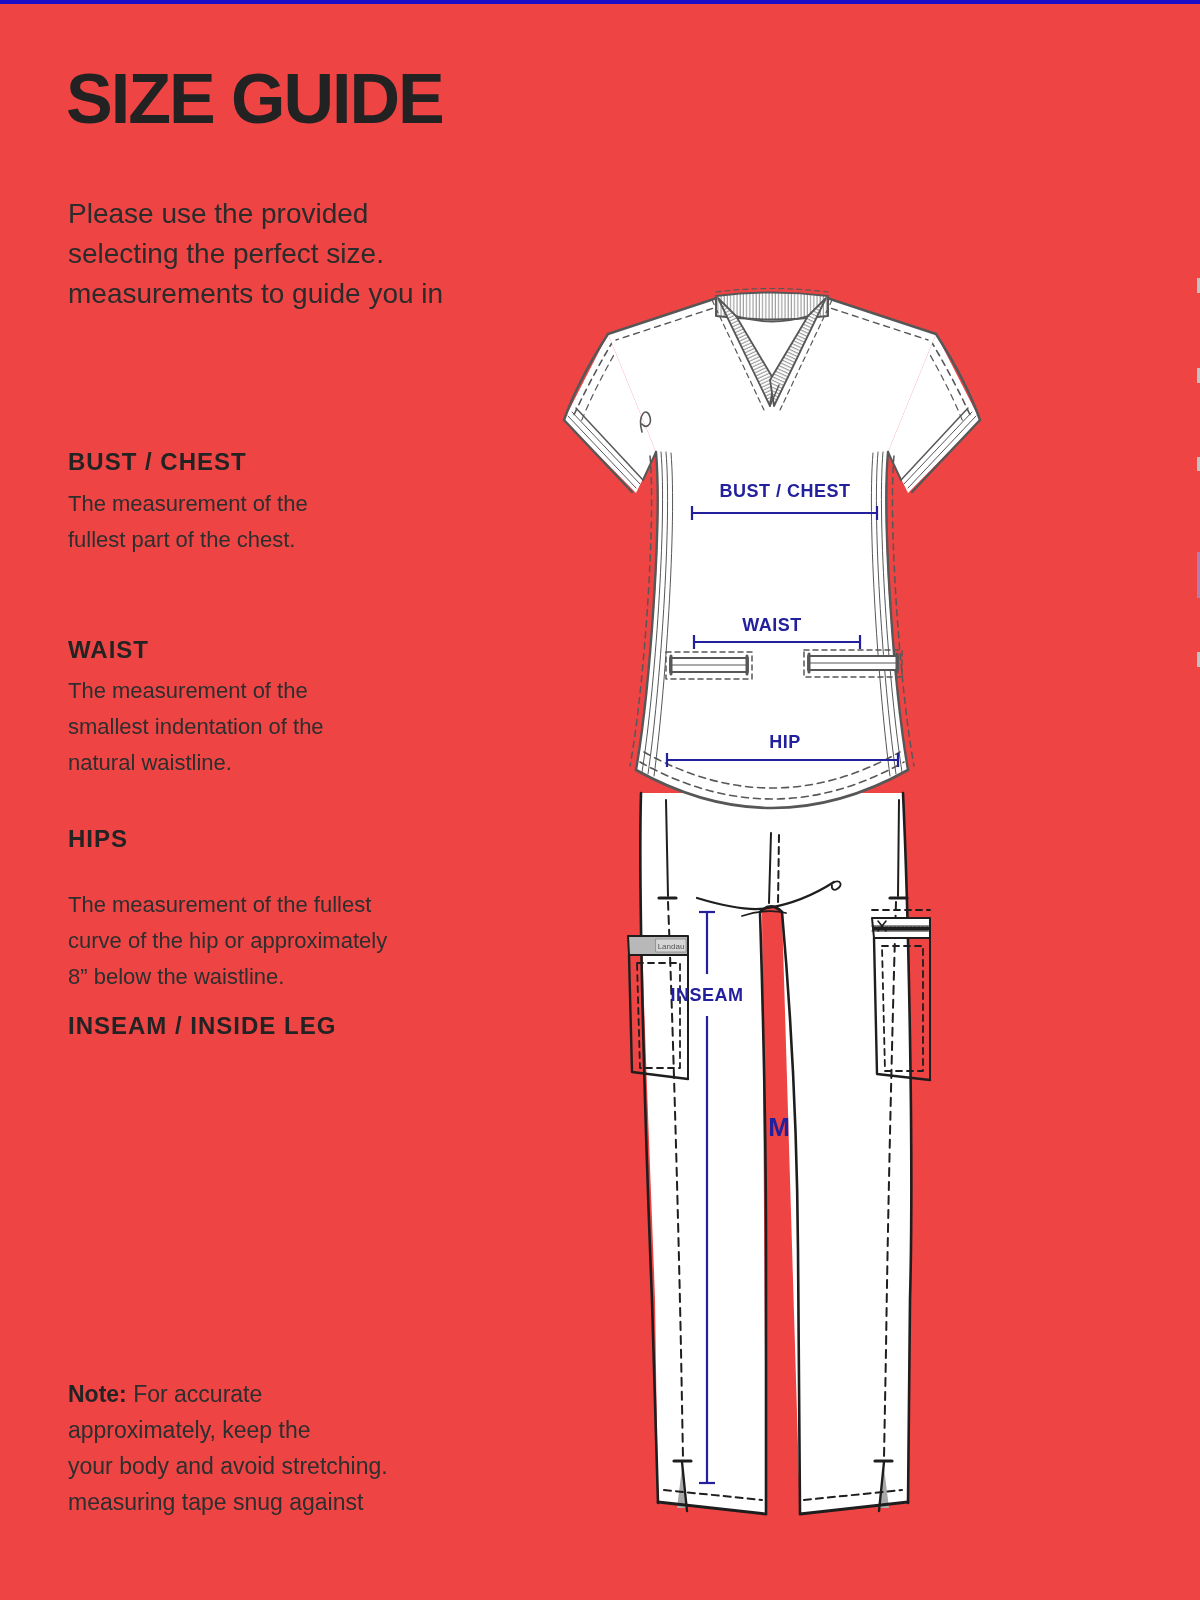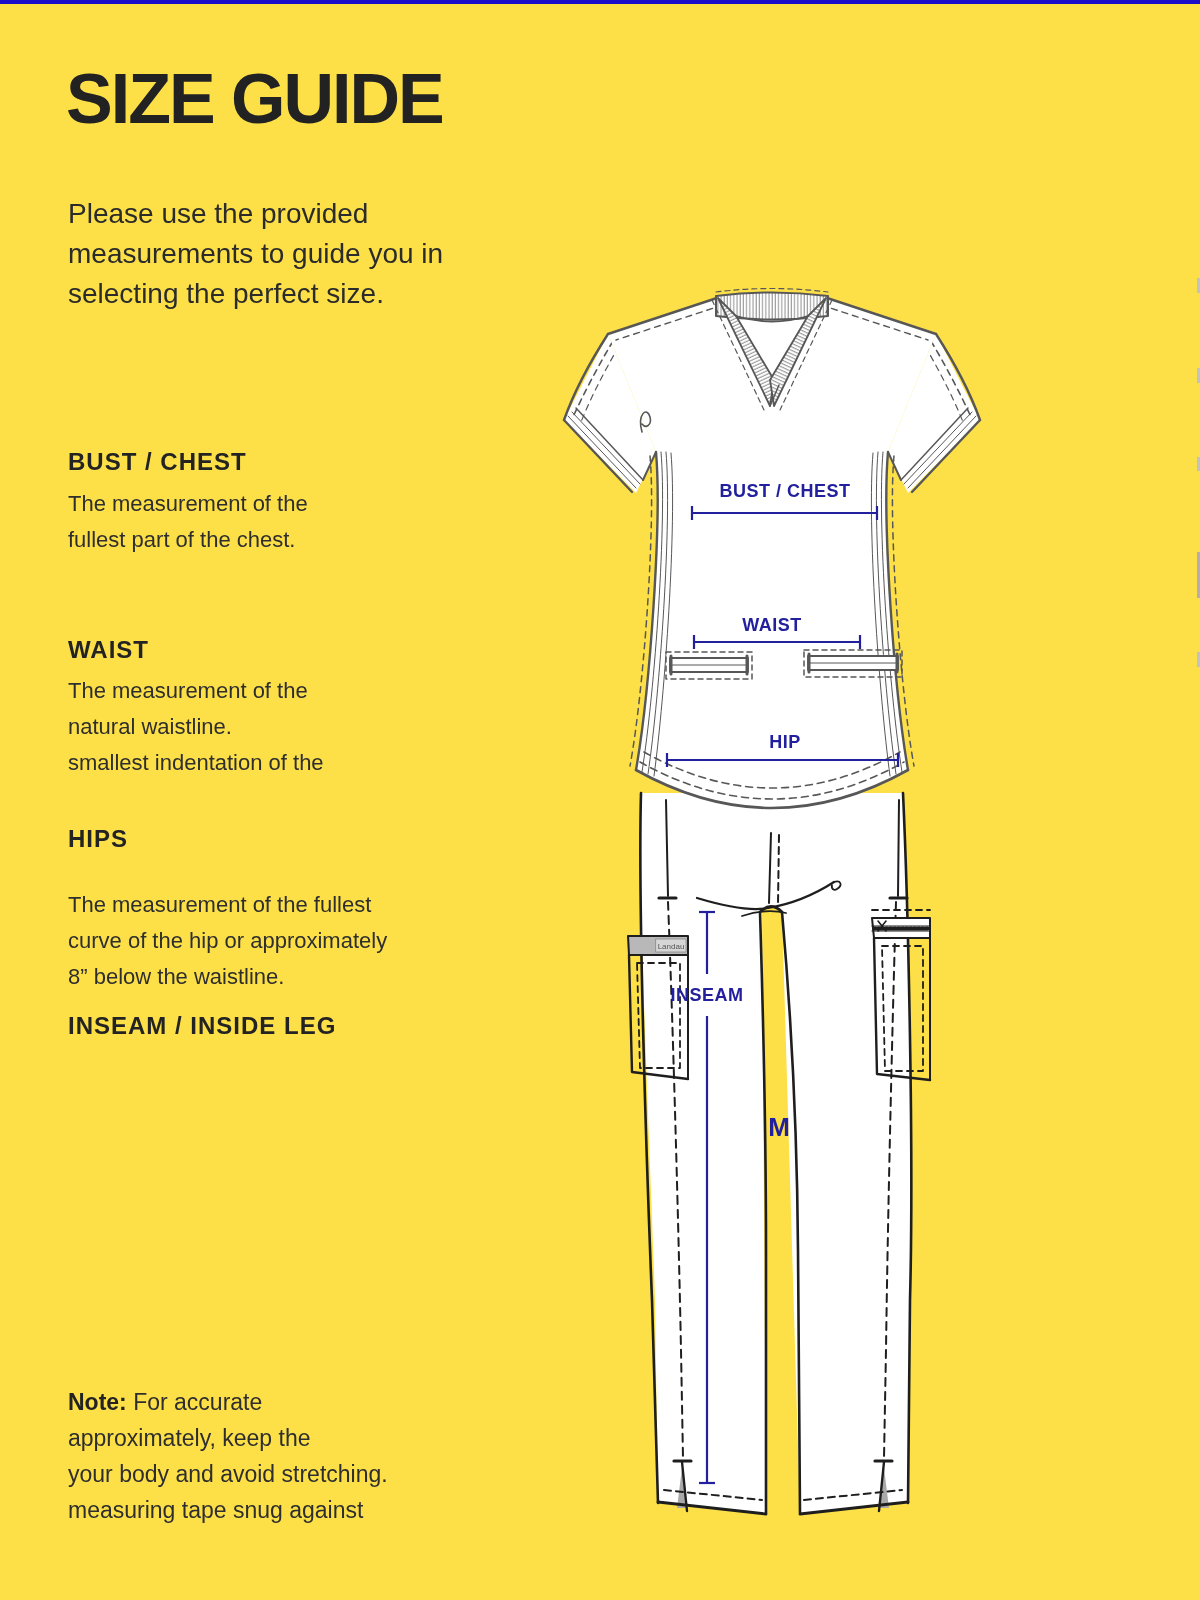--- a/index.html
+++ b/index.html
@@ -1,55 +1,55 @@
 <!DOCTYPE html>
 <html><head>
 <meta charset="utf-8">
 <style>
   html,body{margin:0;padding:0;background:#ffffff;}
-  .page{position:relative;width:1200px;height:1600px;background:#fde047;overflow:hidden;
+  .page{position:relative;width:1200px;height:1600px;background:#ef4444;overflow:hidden;
         font-family:"Liberation Sans", sans-serif;color:#2b2b2b;}
   .topbar{position:absolute;left:0;top:0;width:1200px;height:4px;}
   .title{position:absolute;left:66px;top:64px;font-size:70px;line-height:1;font-weight:700;
          letter-spacing:-2px;color:#222;}
   .intro{position:absolute;left:68px;top:194px;font-size:28px;line-height:40px;color:#2b2b2b;}
   .sec-head{position:absolute;left:68px;font-size:24px;font-weight:700;letter-spacing:1px;color:#232323;}
   .sec-body{position:absolute;left:68px;font-size:22px;line-height:36px;color:#2e2e2e;}
-  .note{position:absolute;left:68px;top:1376px;font-size:23px;line-height:36px;color:#2e2e2e;margin-top:8px;}
+  .note{position:absolute;left:68px;top:1376px;font-size:23px;line-height:36px;color:#2e2e2e;}
   .note strong{font-weight:700;color:#232323;}
   .diagram{position:absolute;left:530px;top:280px;width:470px;height:1240px;}
   .edge-tick{position:absolute;width:3px;background:#c2c2c2;right:0;}
   .edge-blue{position:absolute;width:3px;background:#9a97d8;right:0;opacity:.7;}
 </style>
 </head>
 <body>
 
 <div class="page">
 
   <div class="topbar" style="background:#1c0dc8;"></div>
 
   <div class="title">SIZE GUIDE</div>
 
   <div class="intro">
     <div>Please use the provided</div>
+    <div>selecting the perfect size.</div>
     <div>measurements to guide you in</div>
-    <div>selecting the perfect size.</div>
   </div>
 
   <div class="sec-head" style="top:448px;">BUST / CHEST</div>
   <div class="sec-body" style="top:486px;">
     <div>The measurement of the</div>
     <div>fullest part of the chest.</div>
   </div>
 
   <div class="sec-head" style="top:636px;">WAIST</div>
   <div class="sec-body" style="top:673px;">
     <div>The measurement of the</div>
+    <div>smallest indentation of the</div>
     <div>natural waistline.</div>
-    <div>smallest indentation of the</div>
   </div>
 
   <div class="sec-head" style="top:825px;text-align:center;">HIPS</div>
   <div class="sec-body" style="top:887px;">
     <div>The measurement of the fullest</div>
     <div>curve of the hip or approximately</div>
     <div>8” below the waistline.</div>
   </div>
 
   <div class="sec-head" style="top:1012px;">INSEAM / INSIDE LEG</div>

